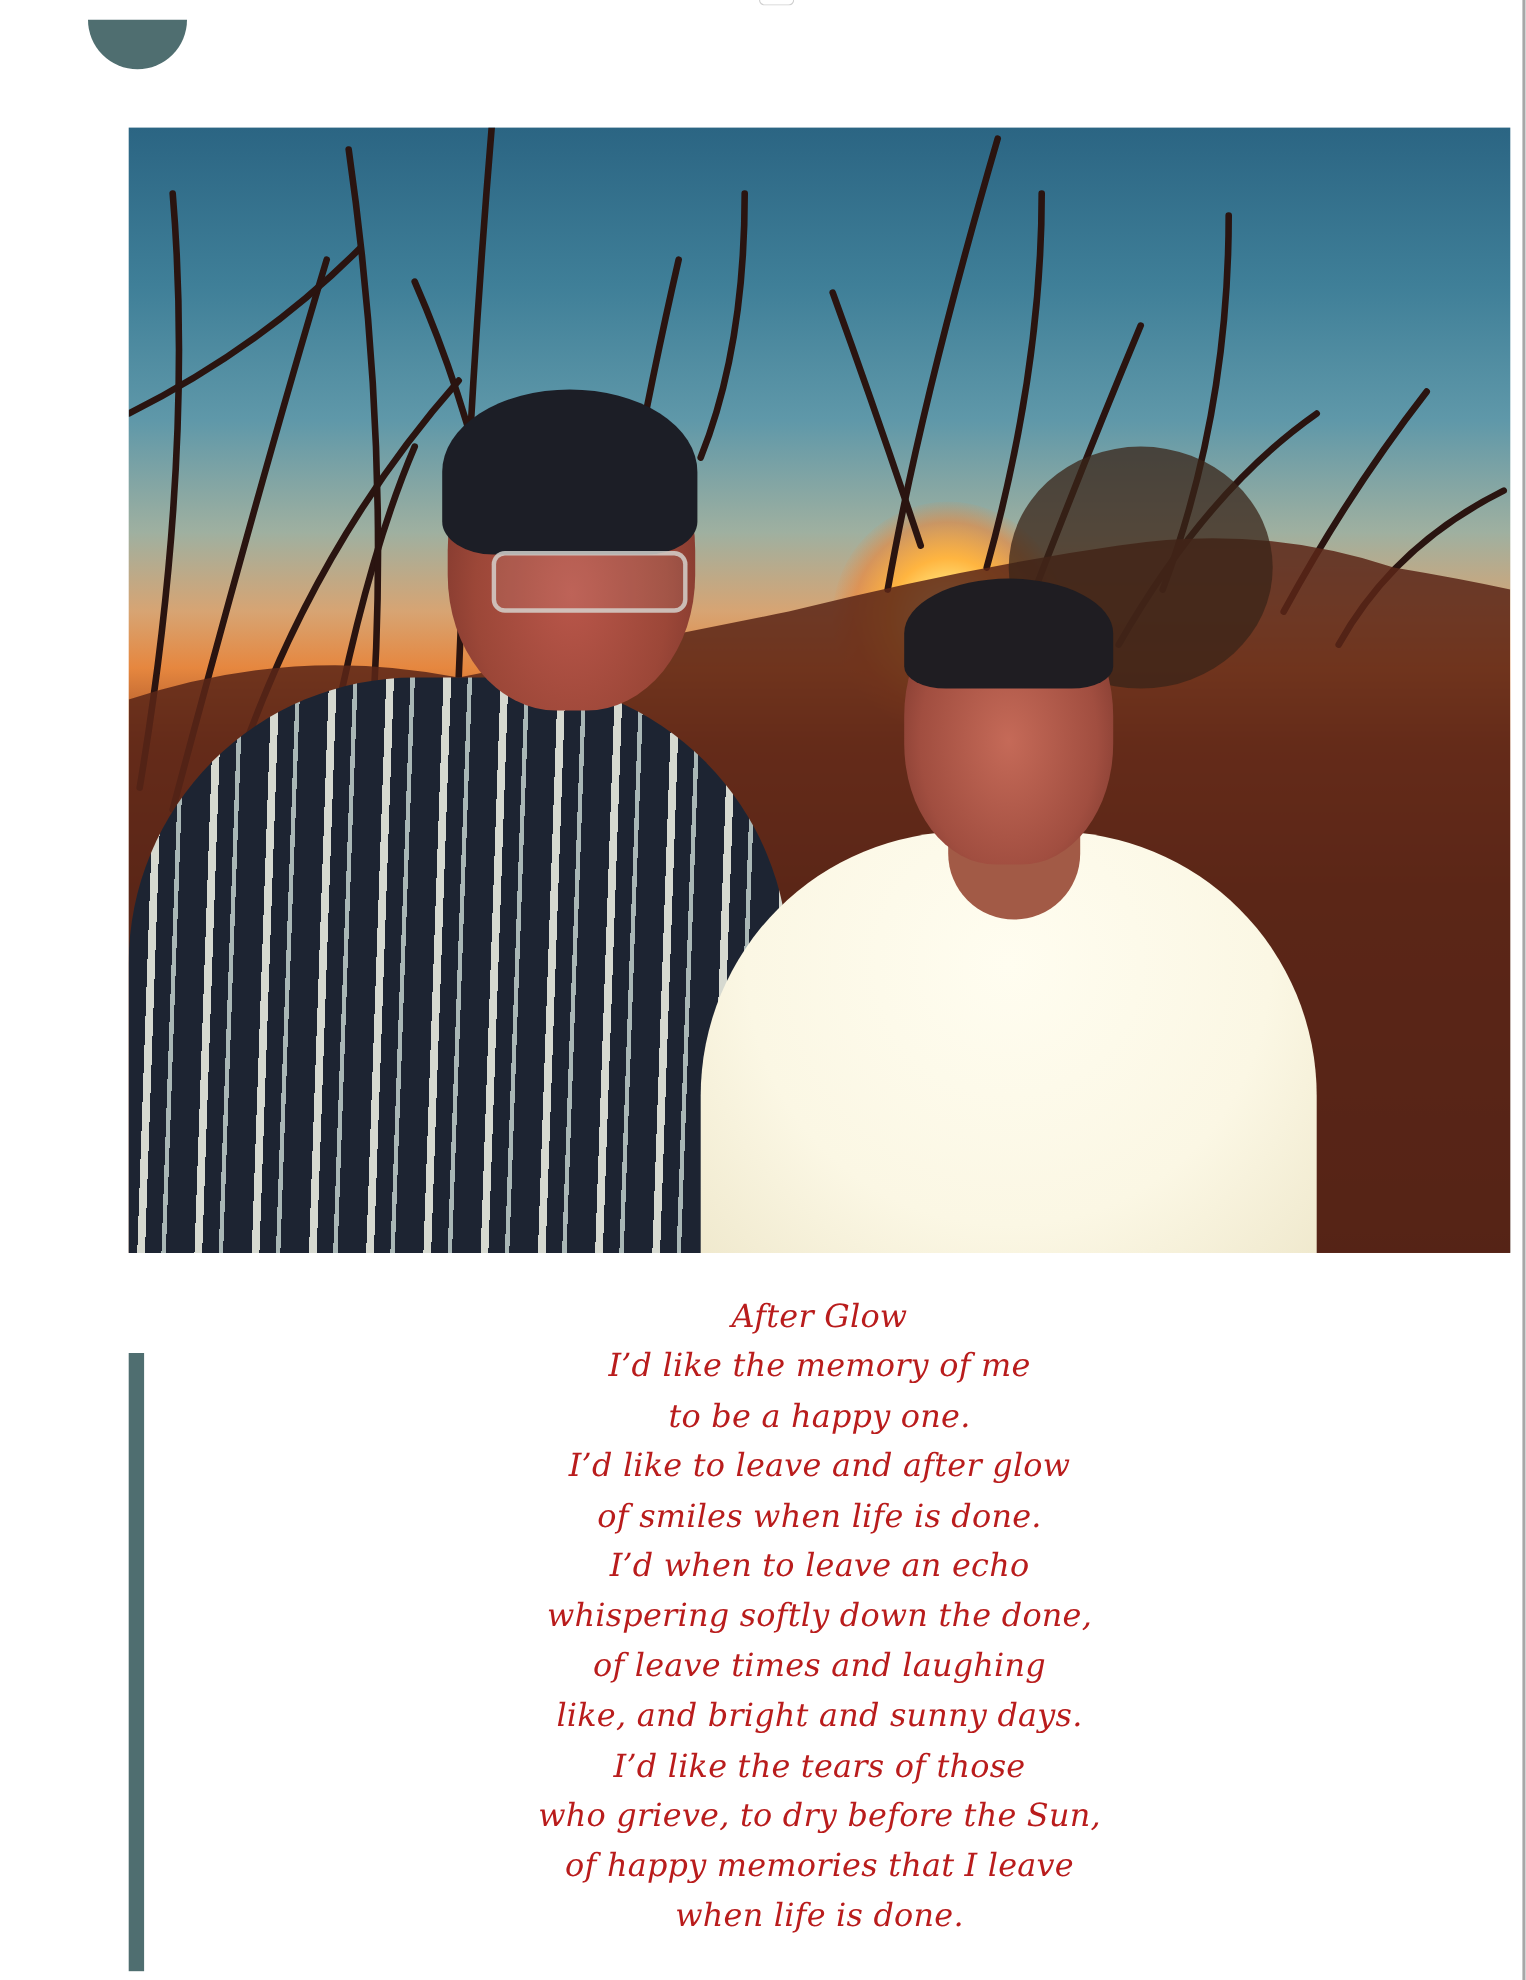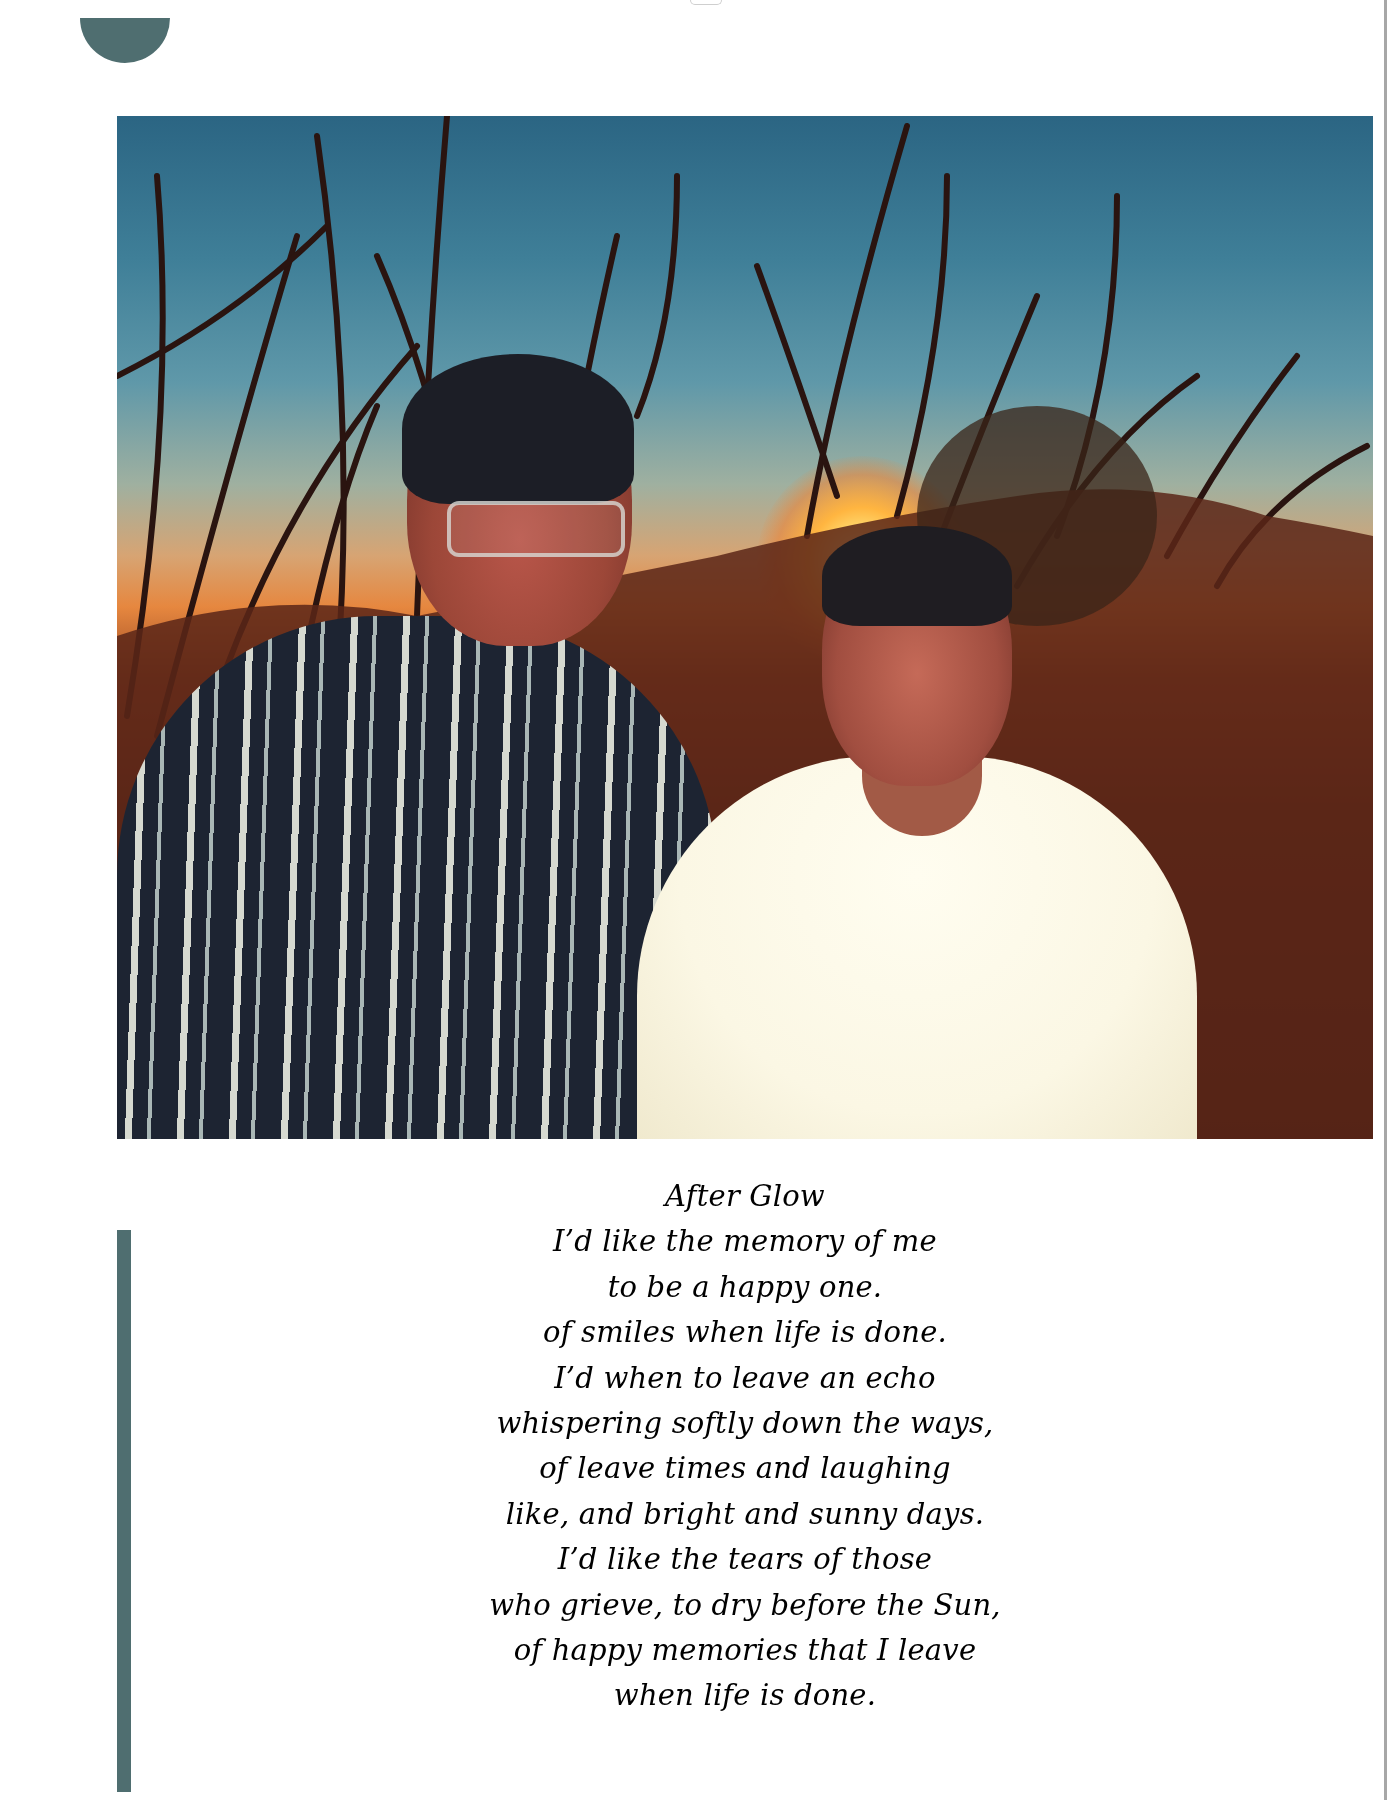--- a/index.html
+++ b/index.html
@@ -16,21 +16,21 @@
   .p1-head{left:290px;top:250px;width:225px;height:280px;border-radius:48% 48% 44% 44%;background:radial-gradient(ellipse at 50% 62%,#b9564a 0%,#9c4738 55%,#6e2f27 100%);}
   .p1-hair{left:285px;top:238px;width:232px;height:150px;border-radius:50% 50% 20% 20%;background:#1c1e26;}
   .p1-glasses{left:330px;top:385px;width:170px;height:48px;border-radius:12px;border:4px solid rgba(215,215,210,.8);background:rgba(255,255,255,.08);}
   .p1-body{left:0;top:500px;width:600px;height:540px;border-radius:260px 260px 0 0;
     background:repeating-linear-gradient(92deg,#1d2432 0px,#1d2432 26px,#d6d9d0 26px,#d6d9d0 33px,#1d2432 33px,#1d2432 48px,#a9b7b6 48px,#a9b7b6 52px);}
   .p2-head{left:705px;top:420px;width:190px;height:250px;border-radius:46% 46% 44% 44%;background:radial-gradient(ellipse at 50% 55%,#c56a58 0%,#a14e40 60%,#6b2e25 100%);}
   .p2-hair{left:705px;top:410px;width:190px;height:100px;border-radius:50% 50% 20% 20%;background:#1f1d22;}
   .p2-body{left:520px;top:640px;width:560px;height:400px;border-radius:240px 240px 0 0;background:radial-gradient(ellipse at 50% 30%,#fffdf0 0%,#fbf7e4 60%,#efe8cc 100%);}
   .p2-neck{left:745px;top:640px;width:120px;height:80px;border-radius:0 0 60px 60px;background:#a25a46;}
   .left-bar{position:absolute;left:117px;top:1230px;width:14px;height:562px;background:#4f6e70;}
-  .poem{position:absolute;left:345px;top:1174px;width:800px;text-align:center;color:#000000;
+  .poem{position:absolute;left:345px;top:1174px;width:800px;text-align:center;color:#b91c1c;
     font-family:"DejaVu Serif",serif;font-style:italic;font-size:29px;line-height:45.4px;letter-spacing:.2px;}
   .poem .line{display:block;white-space:nowrap;}
 </style>
 </head>
 <body>
 
 <div class="semicircle"></div>
 <div class="top-mark"></div>
 <div class="right-edge"></div>
 
@@ -69,22 +69,23 @@
   <div class="person p2-head"></div>
   <div class="person p2-hair"></div>
 </div>
 
 <div class="left-bar"></div>
 
 <div class="poem">
   <span class="line">After Glow</span>
   <span class="line">I’d like the memory of me</span>
   <span class="line">to be a happy one.</span>
+  <span class="line">I’d like to leave and after glow</span>
   <span class="line">of smiles when life is done.</span>
   <span class="line">I’d when to leave an echo</span>
-  <span class="line">whispering softly down the ways,</span>
+  <span class="line">whispering softly down the done,</span>
   <span class="line">of leave times and laughing</span>
   <span class="line">like, and bright and sunny days.</span>
   <span class="line">I’d like the tears of those</span>
   <span class="line">who grieve, to dry before the Sun,</span>
   <span class="line">of happy memories that I leave</span>
   <span class="line">when life is done.</span>
 </div>
 
 </body></html>

